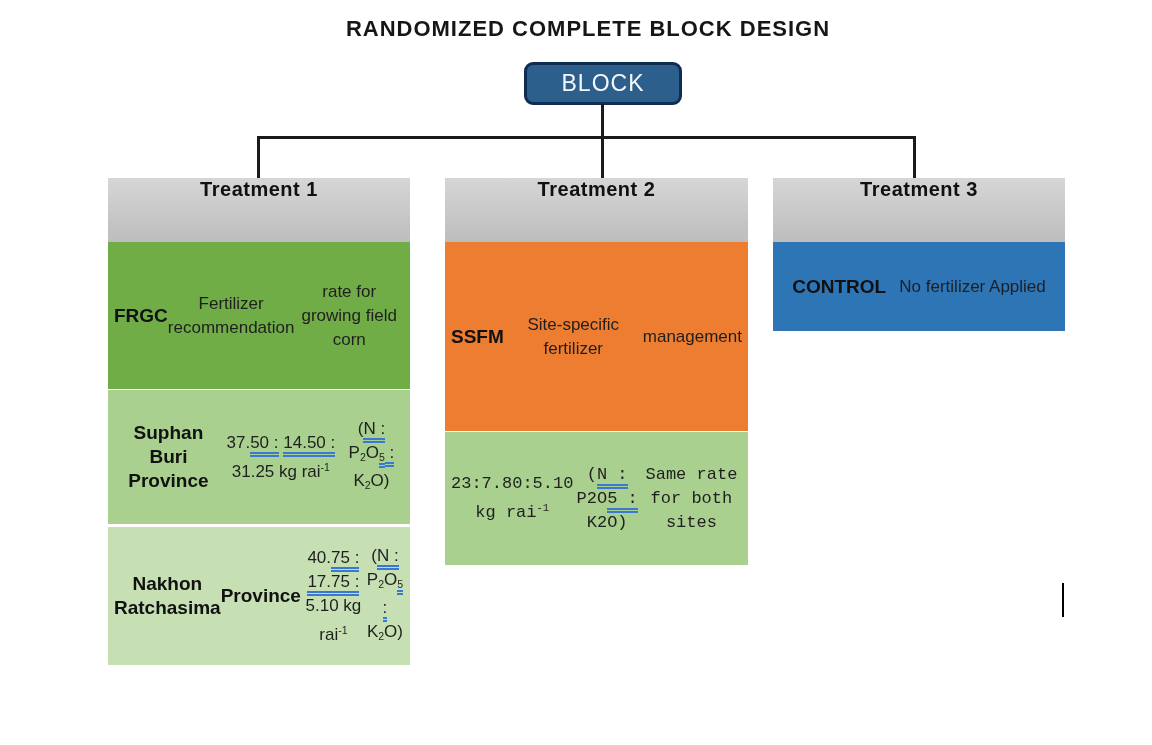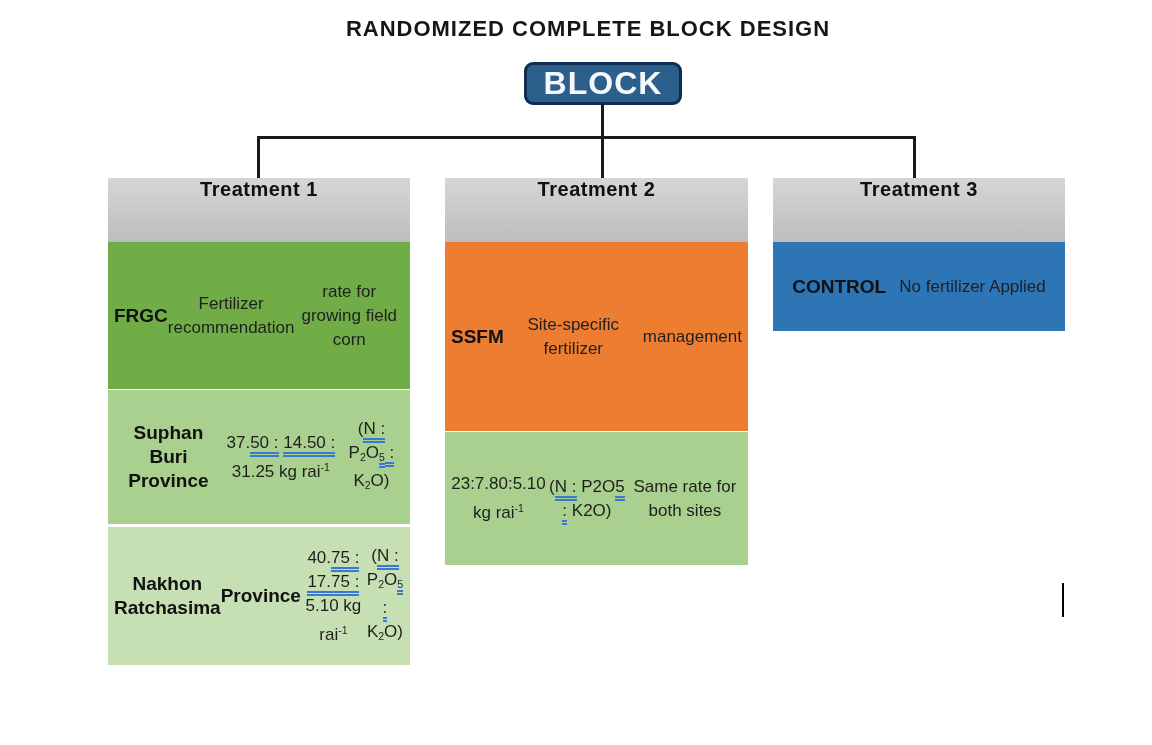--- a/index.html
+++ b/index.html
@@ -14,21 +14,21 @@
   }
   .title{
     position:absolute;top:16px;left:0;width:1152px;text-align:center;
     font-size:22px;font-weight:600;letter-spacing:1px;color:#161616;
     transform:translateX(12px);
   }
   .root-node{
     position:absolute;left:524px;top:62px;width:158px;height:43px;
     background:#2d5f8c;border:3px solid #0f2d52;border-radius:9px;
     box-sizing:border-box;display:flex;align-items:center;justify-content:center;
-    color:#f5f8fb;font-size:32px;font-weight:700;letter-spacing:1px;
+    color:#f5f8fb;font-size:23px;font-weight:400;letter-spacing:1px;
   }
   .conn{position:absolute;background:#1a1a1a;}
   .conn.v{width:3px;}
   .conn.h{height:3px;}
   .column{position:absolute;top:178px;}
   .col-header{
     height:64px;display:flex;align-items:flex-start;justify-content:center;
     background:linear-gradient(#d6d6d6,#bdbdbd);
     font-size:20px;font-weight:600;letter-spacing:0.5px;color:#111111;
   }
@@ -95,21 +95,21 @@
 
   <div class="column" style="left:445px;width:303px;">
     <div class="col-header">
       <span>Treatment 2</span>
     </div>
     <div class="block bg-orange" style="height:189px;">
       <div class="line ttl">SSFM</div>
       <div class="line">Site-specific fertilizer</div>
       <div class="line">management</div>
     </div>
-    <div class="block bg-green-mid" style="height:133px;margin-top:1px;">
+    <div class="block bg-green-mid" style="height:133px;margin-top:1px;font-family:Liberation Mono, monospace;">
       <div class="line"><span>23:7.80:5.10 kg rai</span><span class="sup">-1</span></div>
       <div class="line"><span>(</span><span class="gu">N :</span><span> P2O</span><span class="gu">5 :</span><span> K2O)</span></div>
       <div class="line">Same rate for both sites</div>
     </div>
   </div>
 
   <div class="column" style="left:773px;width:292px;">
     <div class="col-header">
       <span>Treatment 3</span>
     </div>

